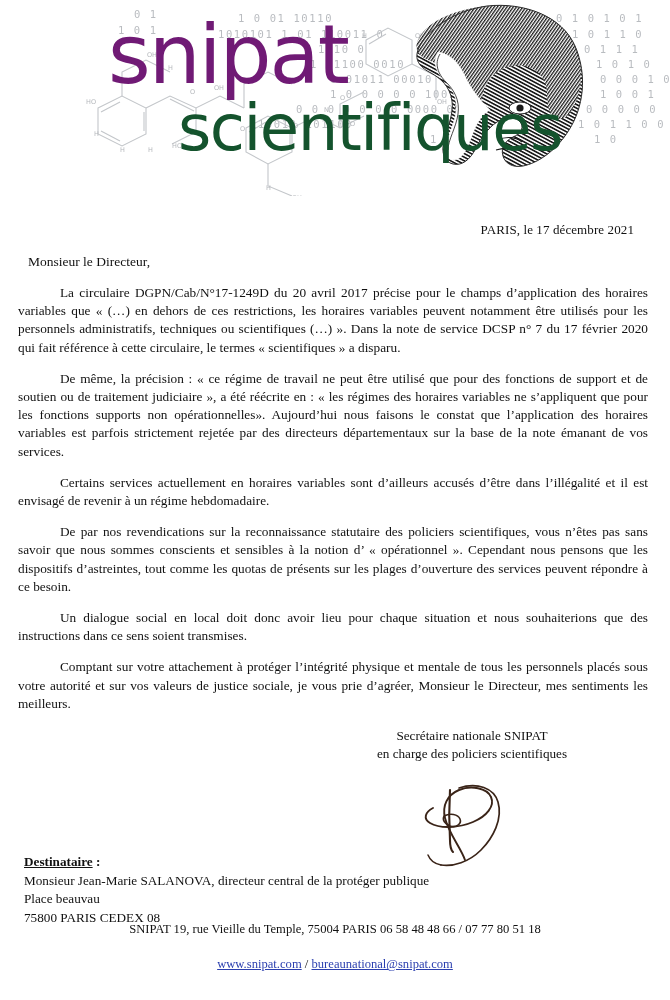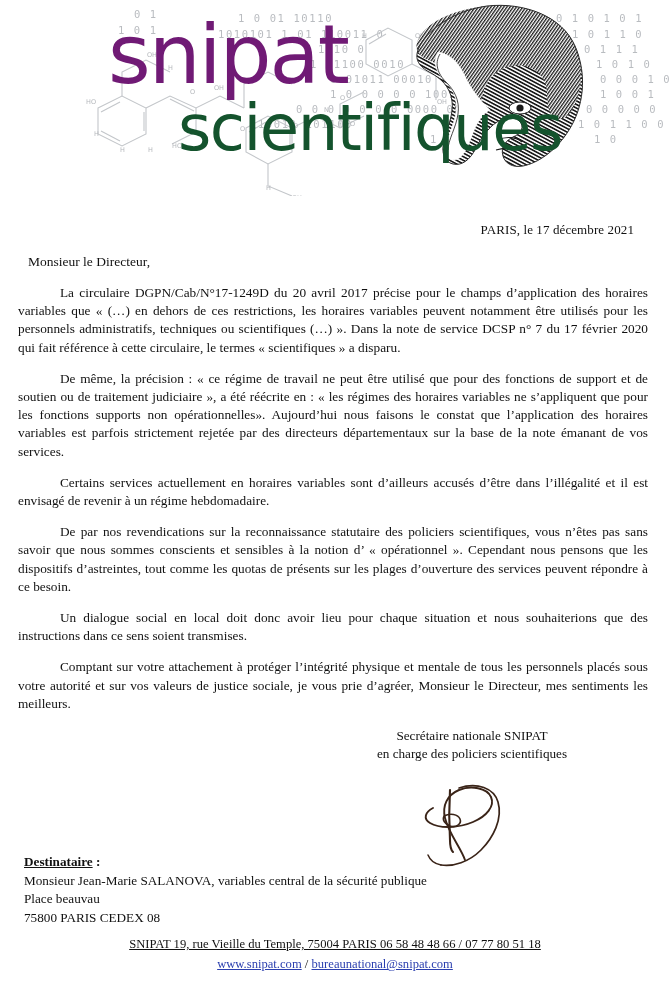--- a/index.html
+++ b/index.html
@@ -128,22 +128,22 @@
   
   .footer {
     position: absolute;
     left: 0;
     right: 0;
     bottom: 26px;
     text-align: center;
     font-size: 12.6px;
     line-height: 1.5;
   }
-  .footer-line1 { color: #111; text-decoration: underline; }
-  .footer-links { margin-top: 1px; }
+  .footer-line1 { color: #111; }
+  .footer-links { margin-top: 16px; }
   .footer-links a {
     color: #2B3FAF;
     text-decoration: underline;
   }
   .footer-sep { color: #111; }
 </style>
 </head>
 <body>
 
 <div class="letterhead">
@@ -325,21 +325,21 @@
                  C48 52 45 48 47 44 Z" stroke-width="1.6"></path>
 
         <path d="M44 93 C38 92 33 88 31 83" stroke-width="1.5"></path>
       </g>
     </svg>
   </div>
 </div>
 
 <div class="destinataire">
   <div class="dest-title"><u>Destinataire</u><span> :</span></div>
-  <div>Monsieur Jean-Marie SALANOVA, variables central de la sécurité publique</div>
+  <div>Monsieur Jean-Marie SALANOVA, directeur central de la protéger publique</div>
   <div>Place beauvau</div>
   <div>75800 PARIS CEDEX 08</div>
 </div>
 
 <div class="footer">
   <div class="footer-line1">SNIPAT 19, rue Vieille du Temple, 75004 PARIS  06 58 48 48 66 / 07 77 80 51 18</div>
   <div class="footer-links">
     <a href="#">www.snipat.com</a>
     <span class="footer-sep">/</span>
     <a href="#">bureaunational@snipat.com</a>

